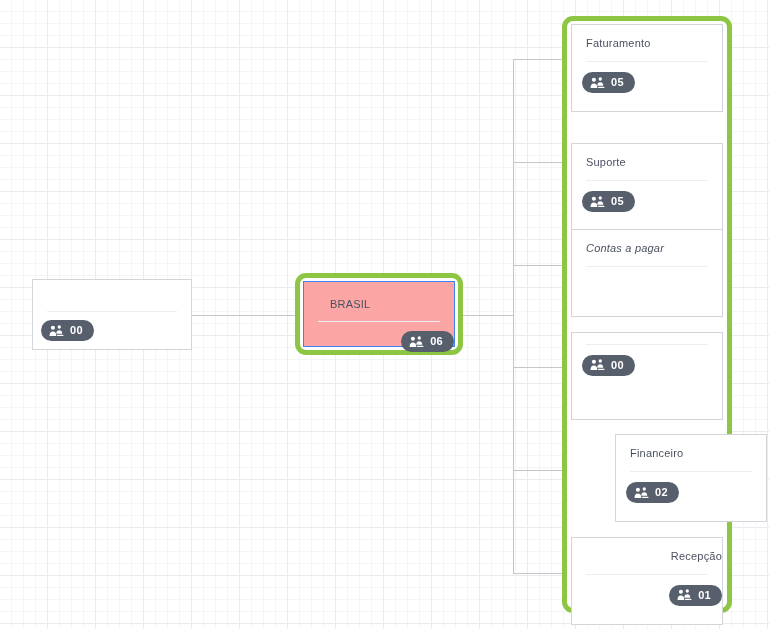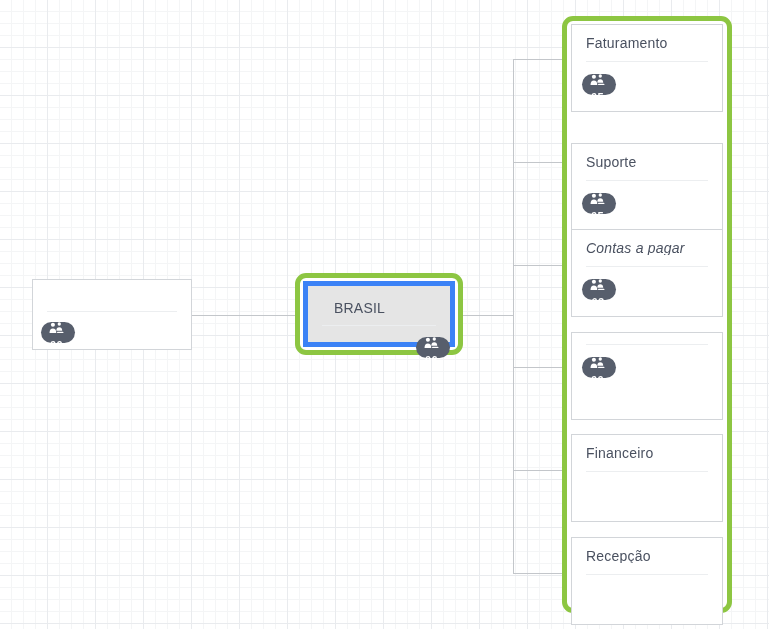--- a/index.html
+++ b/index.html
@@ -41,21 +41,21 @@
   .conn-v { width: 1px; }
 
   
   .node {
     position: absolute;
     background: #ffffff;
     border: 1px solid #d2d5d9;
     box-sizing: border-box;
   }
   .node-title {
-    font-size: 14px;
+    font-size: 11px;
     color: #4a5160;
     letter-spacing: 0.2px;
     line-height: 13px;
     padding: 12px 0 0 14px;
     white-space: nowrap;
     overflow: hidden;
   }
   .node-divider {
     height: 1px;
     background: #eceef0;
@@ -66,21 +66,20 @@
   }
   .badge {
     display: inline-flex;
     align-items: center;
     gap: 6px;
     background: #575e6c;
     border-radius: 11px;
     height: 21px;
     padding: 0 11px 0 8px;
     box-sizing: border-box;
-    flex-direction: column;
   }
   .badge .people-icon {
     display: block;
     width: 15px;
     height: 12px;
     flex: 0 0 auto;
   }
   .badge .badge-count {
     color: #ffffff;
     font-size: 11px;
@@ -95,22 +94,22 @@
     border: 5px solid #8dc642;
     border-radius: 11px;
     box-sizing: border-box;
     background: #ffffff;
     padding: 3px;
   }
   .green-wrap > .inner-card {
     position: relative;
     width: 100%;
     height: 100%;
-    background: #e5e5e5;
-    border: 5px solid #3b82f6;
+    background: #fca5a5;
+    border: 1px solid #3b82f6;
     box-sizing: border-box;
   }
 
   
   #dept-group {
     left: 562px;
     top: 16px;
     width: 170px;
     height: 597px;
     padding: 3px 4px;
@@ -237,52 +236,64 @@
           <path d="M7.8 9.6 C7.8 6.8 9.1 5.7 11.0 5.7 C12.9 5.7 14.2 6.8 14.2 9.6 Z" fill="#ffffff"></path>
           <rect x="8.6" y="10.6" width="6.9" height="1.4" rx="0.6" fill="#ffffff"></rect>
         </svg>
         <span class="badge-count">05</span>
       </span>
     </div>
   </div>
         <div class="dept-card" style="top: 205px; font-style: italic;">
     <div class="node-title">Contas a pagar</div>
     <div class="node-divider"></div>
-    <div class="badge-row">
-      <span class="badge">
-        <svg class="people-icon" viewBox="0 0 16 13" aria-hidden="true">
-          <circle cx="4.1" cy="3.0" r="2.2" fill="#ffffff"></circle>
-          <path d="M0.4 12.0 C0.4 8.6 1.9 7.1 4.1 7.1 C6.3 7.1 7.8 8.6 7.8 12.0 Z" fill="#ffffff"></path>
-          <circle cx="11.0" cy="2.2" r="1.8" fill="#ffffff"></circle>
-          <path d="M7.8 9.6 C7.8 6.8 9.1 5.7 11.0 5.7 C12.9 5.7 14.2 6.8 14.2 9.6 Z" fill="#ffffff"></path>
-          <rect x="8.6" y="10.6" width="6.9" height="1.4" rx="0.6" fill="#ffffff"></rect>
-        </svg>
-        <span class="badge-count">03</span>
-      </span>
-    </div>
   </div>
         <div class="dept-card" style="top: 307.5px;">
     <div class="node-divider"></div>
     <div class="badge-row">
       <span class="badge">
         <svg class="people-icon" viewBox="0 0 16 13" aria-hidden="true">
           <circle cx="4.1" cy="3.0" r="2.2" fill="#ffffff"></circle>
           <path d="M0.4 12.0 C0.4 8.6 1.9 7.1 4.1 7.1 C6.3 7.1 7.8 8.6 7.8 12.0 Z" fill="#ffffff"></path>
           <circle cx="11.0" cy="2.2" r="1.8" fill="#ffffff"></circle>
           <path d="M7.8 9.6 C7.8 6.8 9.1 5.7 11.0 5.7 C12.9 5.7 14.2 6.8 14.2 9.6 Z" fill="#ffffff"></path>
           <rect x="8.6" y="10.6" width="6.9" height="1.4" rx="0.6" fill="#ffffff"></rect>
         </svg>
         <span class="badge-count">00</span>
       </span>
     </div>
   </div>
-        <div class="dept-card" style="top: 410px;">
+        <div class="dept-card" style="top: 410px; margin-left: 44px;">
     <div class="node-title">Financeiro</div>
     <div class="node-divider"></div>
-  </div>
-        <div class="dept-card" style="top: 512.5px;">
+    <div class="badge-row">
+      <span class="badge">
+        <svg class="people-icon" viewBox="0 0 16 13" aria-hidden="true">
+          <circle cx="4.1" cy="3.0" r="2.2" fill="#ffffff"></circle>
+          <path d="M0.4 12.0 C0.4 8.6 1.9 7.1 4.1 7.1 C6.3 7.1 7.8 8.6 7.8 12.0 Z" fill="#ffffff"></path>
+          <circle cx="11.0" cy="2.2" r="1.8" fill="#ffffff"></circle>
+          <path d="M7.8 9.6 C7.8 6.8 9.1 5.7 11.0 5.7 C12.9 5.7 14.2 6.8 14.2 9.6 Z" fill="#ffffff"></path>
+          <rect x="8.6" y="10.6" width="6.9" height="1.4" rx="0.6" fill="#ffffff"></rect>
+        </svg>
+        <span class="badge-count">02</span>
+      </span>
+    </div>
+  </div>
+        <div class="dept-card" style="top: 512.5px; text-align: right;">
     <div class="node-title">Recepção</div>
     <div class="node-divider"></div>
+    <div class="badge-row">
+      <span class="badge">
+        <svg class="people-icon" viewBox="0 0 16 13" aria-hidden="true">
+          <circle cx="4.1" cy="3.0" r="2.2" fill="#ffffff"></circle>
+          <path d="M0.4 12.0 C0.4 8.6 1.9 7.1 4.1 7.1 C6.3 7.1 7.8 8.6 7.8 12.0 Z" fill="#ffffff"></path>
+          <circle cx="11.0" cy="2.2" r="1.8" fill="#ffffff"></circle>
+          <path d="M7.8 9.6 C7.8 6.8 9.1 5.7 11.0 5.7 C12.9 5.7 14.2 6.8 14.2 9.6 Z" fill="#ffffff"></path>
+          <rect x="8.6" y="10.6" width="6.9" height="1.4" rx="0.6" fill="#ffffff"></rect>
+        </svg>
+        <span class="badge-count">01</span>
+      </span>
+    </div>
   </div>
       </div>
   </div>
 
 </div>
 
 </body></html>

